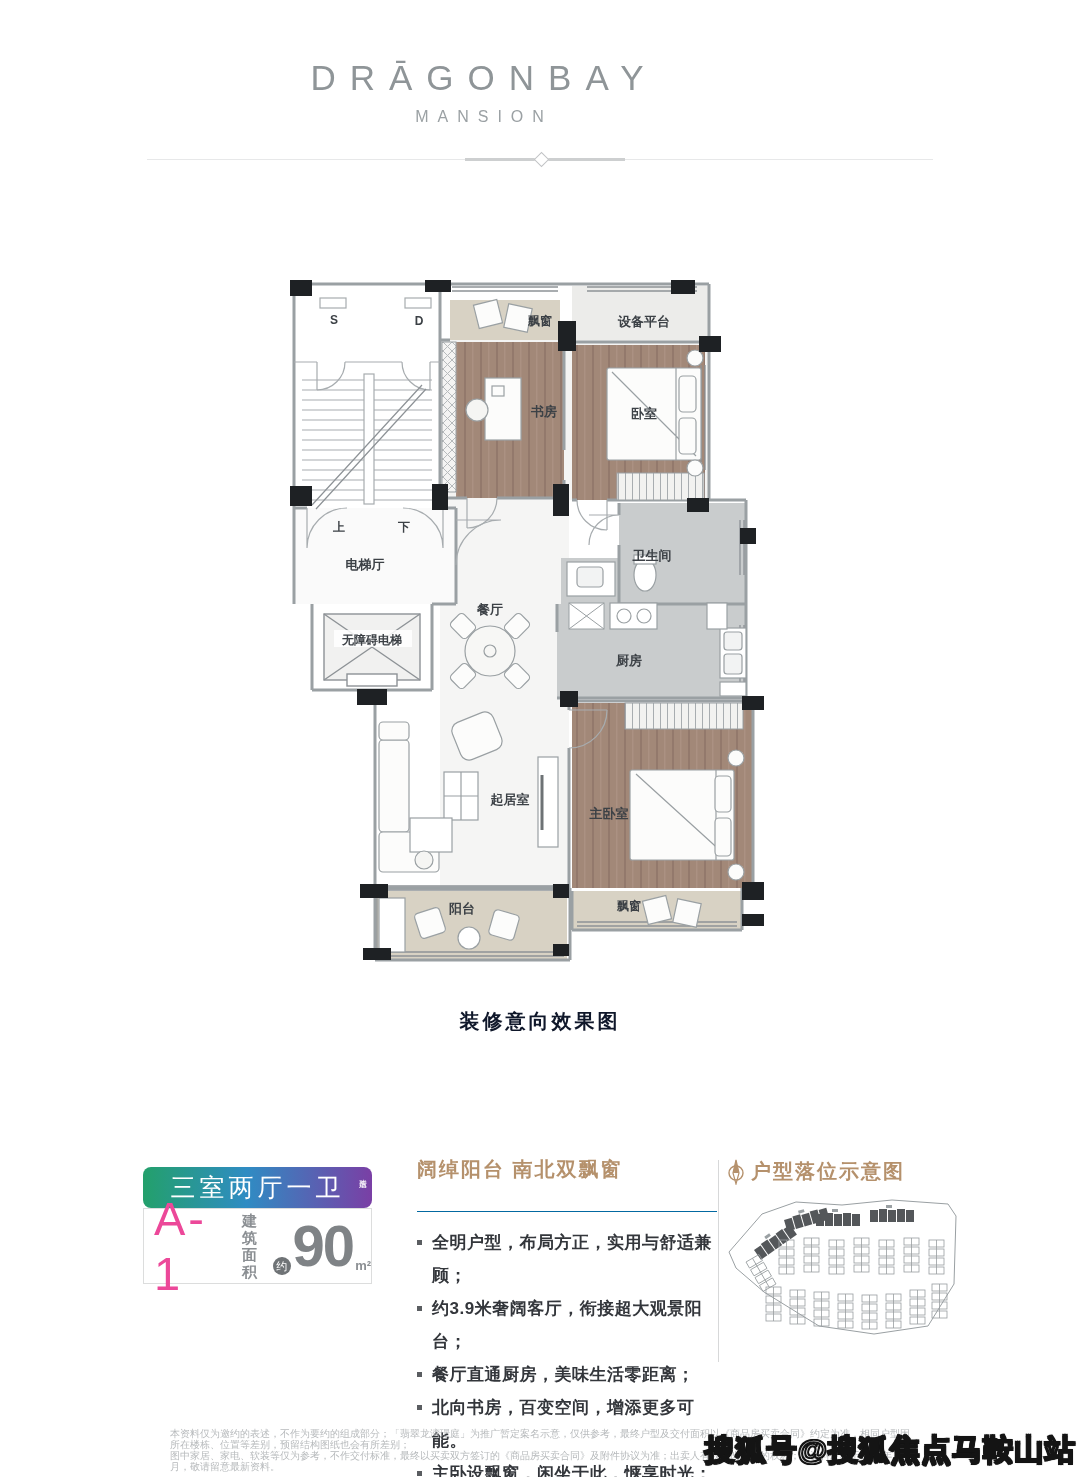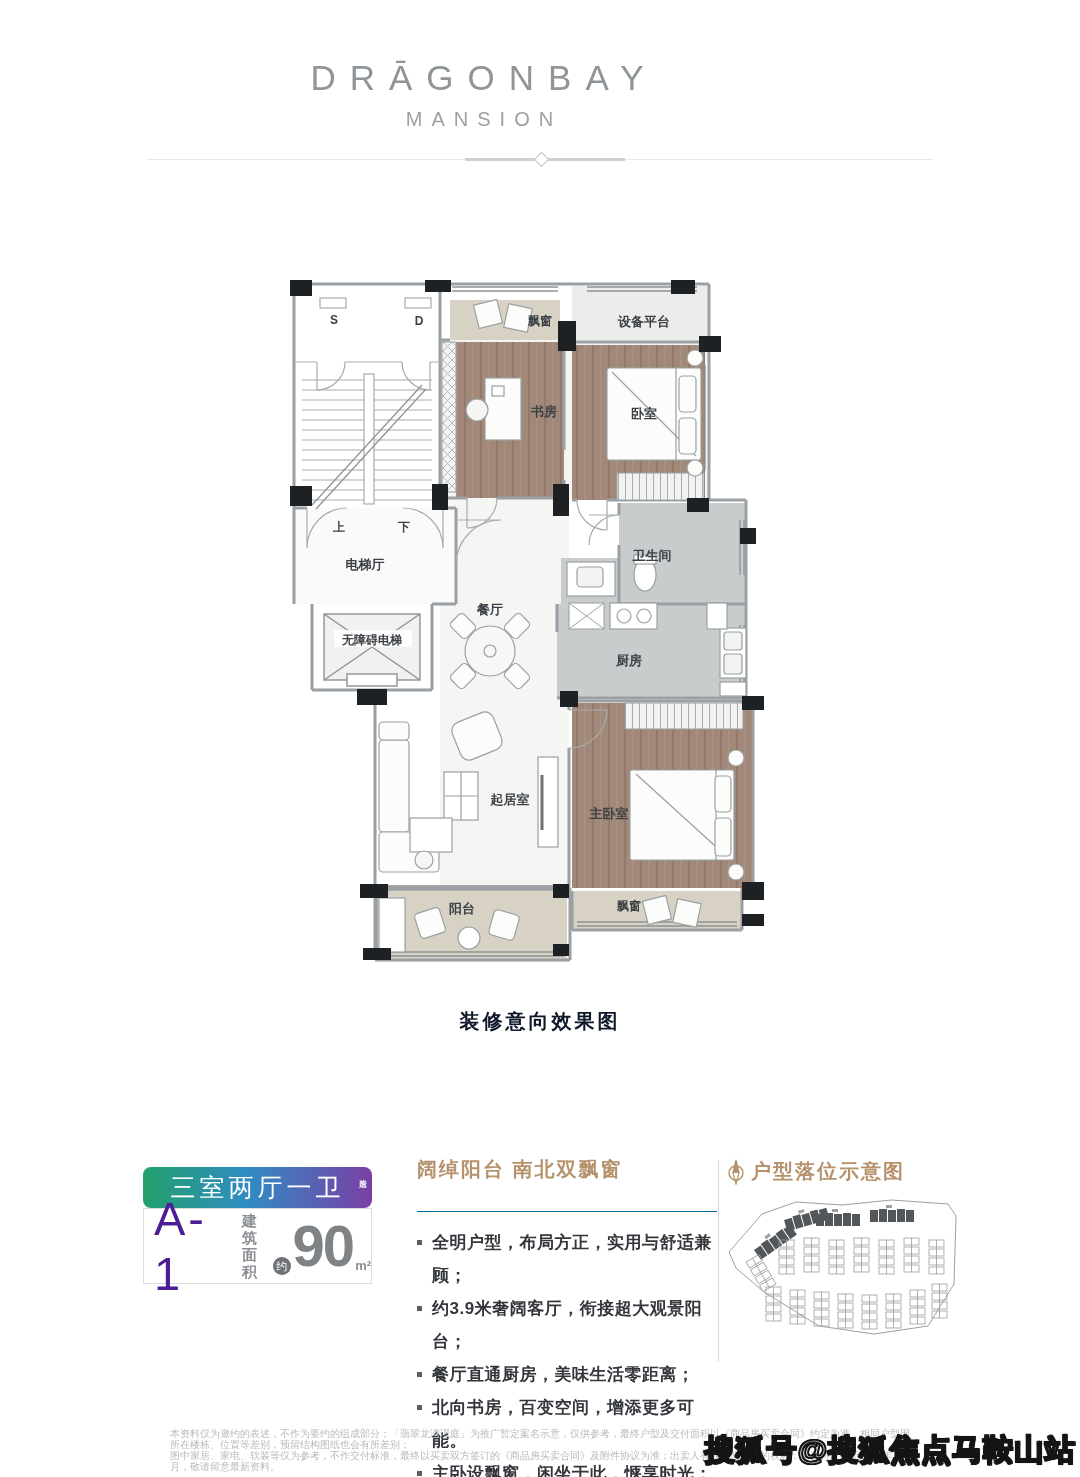--- a/index.html
+++ b/index.html
@@ -1,38 +1,38 @@
 <!DOCTYPE html>
 <html><head>
 <meta charset="utf-8">
 <style>
   html,body{margin:0;padding:0;background:#fff;}
   .page{position:relative;width:1080px;height:1477px;background:#fff;overflow:hidden;
         font-family:"Liberation Sans","DejaVu Sans",sans-serif;}
   
   .logo{position:absolute;left:0;top:58px;width:968px;text-align:center;}
   .logo-main{font-size:35px;font-weight:300;letter-spacing:14px;color:#8f9598;}
-  .logo-sub{margin-top:10px;font-size:20px;font-weight:400;letter-spacing:9px;color:#9ba1a4;}
+  .logo-sub{margin-top:10px;font-size:16px;font-weight:400;letter-spacing:9px;color:#9ba1a4;}
   .divider{position:absolute;left:147px;top:159px;width:786px;height:1px;background:#e7e8e9;}
   .divider-accent{position:absolute;left:465px;top:158px;width:160px;height:3px;background:#cdcfd0;}
   .divider-gem{position:absolute;left:536px;top:154px;width:9px;height:9px;background:#fff;
                border:1px solid #c2c4c6;transform:rotate(45deg);}
   
   .plan-wrap{position:absolute;left:272px;top:270px;width:505px;height:725px;}
   .plan-caption{position:absolute;left:0;top:1008px;width:1080px;text-align:center;
                 font-size:20px;letter-spacing:3px;color:#0f172a;font-weight:600;}
   
   .badge-grad{position:absolute;left:143px;top:1167px;width:229px;height:41px;
               display:flex;align-items:center;justify-content:center;color:#fff;
               font-size:25px;letter-spacing:4px;font-weight:400;}
   .badge-note{position:absolute;right:5px;top:6px;font-size:8px;letter-spacing:0;
               writing-mode:vertical-rl;color:rgba(255,255,255,.85);line-height:9px;}
   .badge-box{position:absolute;left:143px;top:1208px;width:229px;height:76px;background:#fff;
              border:1px solid #dcdddd;display:flex;align-items:center;padding-left:10px;box-sizing:border-box;}
-  .unit-no{font-size:47px;font-weight:300;letter-spacing:3px;color:#4c1d95;}
+  .unit-no{font-size:47px;font-weight:300;letter-spacing:3px;color:#ec4899;}
   .area-label{margin-left:8px;font-size:15px;font-weight:700;color:#8b8f93;line-height:17px;}
   .approx-circle{width:18px;height:18px;border-radius:50%;background:#6f7376;color:#fff;
                  font-size:11px;display:flex;align-items:center;justify-content:center;
                  align-self:flex-end;margin:0 2px 8px 2px;}
   .area-value{font-size:58px;font-weight:700;color:#7f8386;letter-spacing:-2px;line-height:58px;}
   .area-unit{font-size:13px;color:#8b8f93;align-self:flex-end;margin:0 0 10px 2px;font-weight:700;}
   
   .features{position:absolute;left:417px;top:1156px;width:300px;}
   .features-heading{font-size:20px;font-weight:700;letter-spacing:2px;color:#b5916c;
                     padding-bottom:28px;border-bottom:1px solid #0369a1;}

